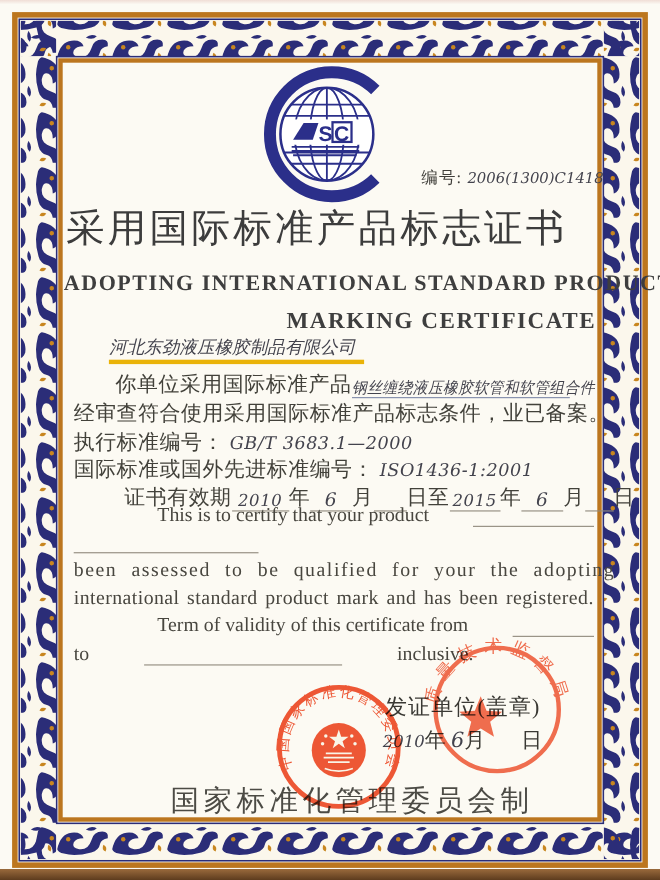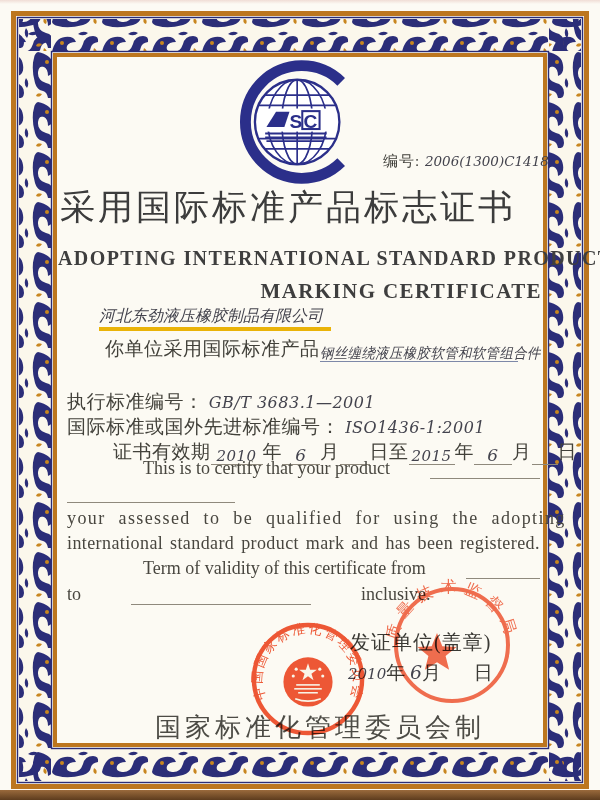--- a/index.html
+++ b/index.html
@@ -110,43 +110,44 @@
 
     <div class="abs title-cn">采用国际标准产品标志证书</div>
     <div class="abs title-en" style="top:247px;">ADOPTING  INTERNATIONAL  STANDARD PRODUCT</div>
     <div class="abs title-en" style="top:279px;font-size:21px;text-align:right;">MARKING  CERTIFICATE</div>
 
     <div class="abs hand company">河北东劲液压橡胶制品有限公司</div>
 
     <div class="abs bodyline cn" style="top:336px;">
       <span style="display:inline-block;width:38px;"></span><span>你单位采用国际标准产品</span><span class="blank" style="width:198px;border-bottom-color:#7d88a8;text-decoration:underline;"><span class="hand product-hand">钢丝缠绕液压橡胶软管和软管组合件</span></span>
     </div>
+    <div class="abs bodyline cn" style="top:363px;">经审查符合使用采用国际标准产品标志条件，业已备案。</div>
 
     <div class="abs bodyline cn" style="top:389px;">
       <span>执行标准编号：</span>
-      <span class="hand" style="font-size:16px;">GB/T 3683.1—2001</span>
+      <span class="hand" style="font-size:16px;">GB/T 3683.1—2000</span>
     </div>
     <div class="abs bodyline cn" style="top:414px;">
       <span>国际标准或国外先进标准编号：</span>
       <span class="hand" style="font-size:16px;">ISO1436-1:2001</span>
     </div>
 
     <div class="abs bodyline cn" style="top:439px;margin-left:46px;">
       <span>证书有效期</span><span class="blank" style="width:52px;"><span class="hand" style="font-size:15px;">2010</span></span><span>年</span><span class="blank" style="width:38px;"><span class="hand" style="font-size:17px;">6</span></span><span>月</span><span class="blank" style="width:30px;"></span><span>日至</span><span class="blank" style="width:46px;"><span class="hand" style="font-size:15px;">2015</span></span><span>年</span><span class="blank" style="width:38px;"><span class="hand" style="font-size:17px;">6</span></span><span>月</span><span class="blank" style="width:26px;"></span><span>日</span>
     </div>
 
     <div class="abs en flexline" style="top:458px;">
       <span style="display:inline-block;width:36px;"></span>
       <span>This is to certify that your product</span>
       <span class="blank grow"></span>
     </div>
     <div class="abs en flexline" style="top:483px;word-spacing:5px;letter-spacing:1.1px;">
       <span class="blank" style="width:168px;"></span>
     </div>
-    <div class="abs en" style="top:508px;word-spacing:7px;letter-spacing:1.4px;white-space:nowrap;">your assessed to be qualified for using the adopting</div>
+    <div class="abs en" style="top:508px;word-spacing:7px;letter-spacing:1.4px;white-space:nowrap;">been assessed to be qualified for your the adopting</div>
     <div class="abs en" style="top:533px;word-spacing:2px;letter-spacing:0.4px;white-space:nowrap;">international standard product mark and has been registered.</div>
     <div class="abs en flexline" style="top:558px;">
       <span style="display:inline-block;width:36px;"></span>
       <span>Term of validity of this certificate from</span>
       <span class="blank grow"></span>
     </div>
     <div class="abs issue-label">发证单位(盖章)</div>
 
     <div class="abs en flexline" style="top:584px;">
       <span>to</span>

